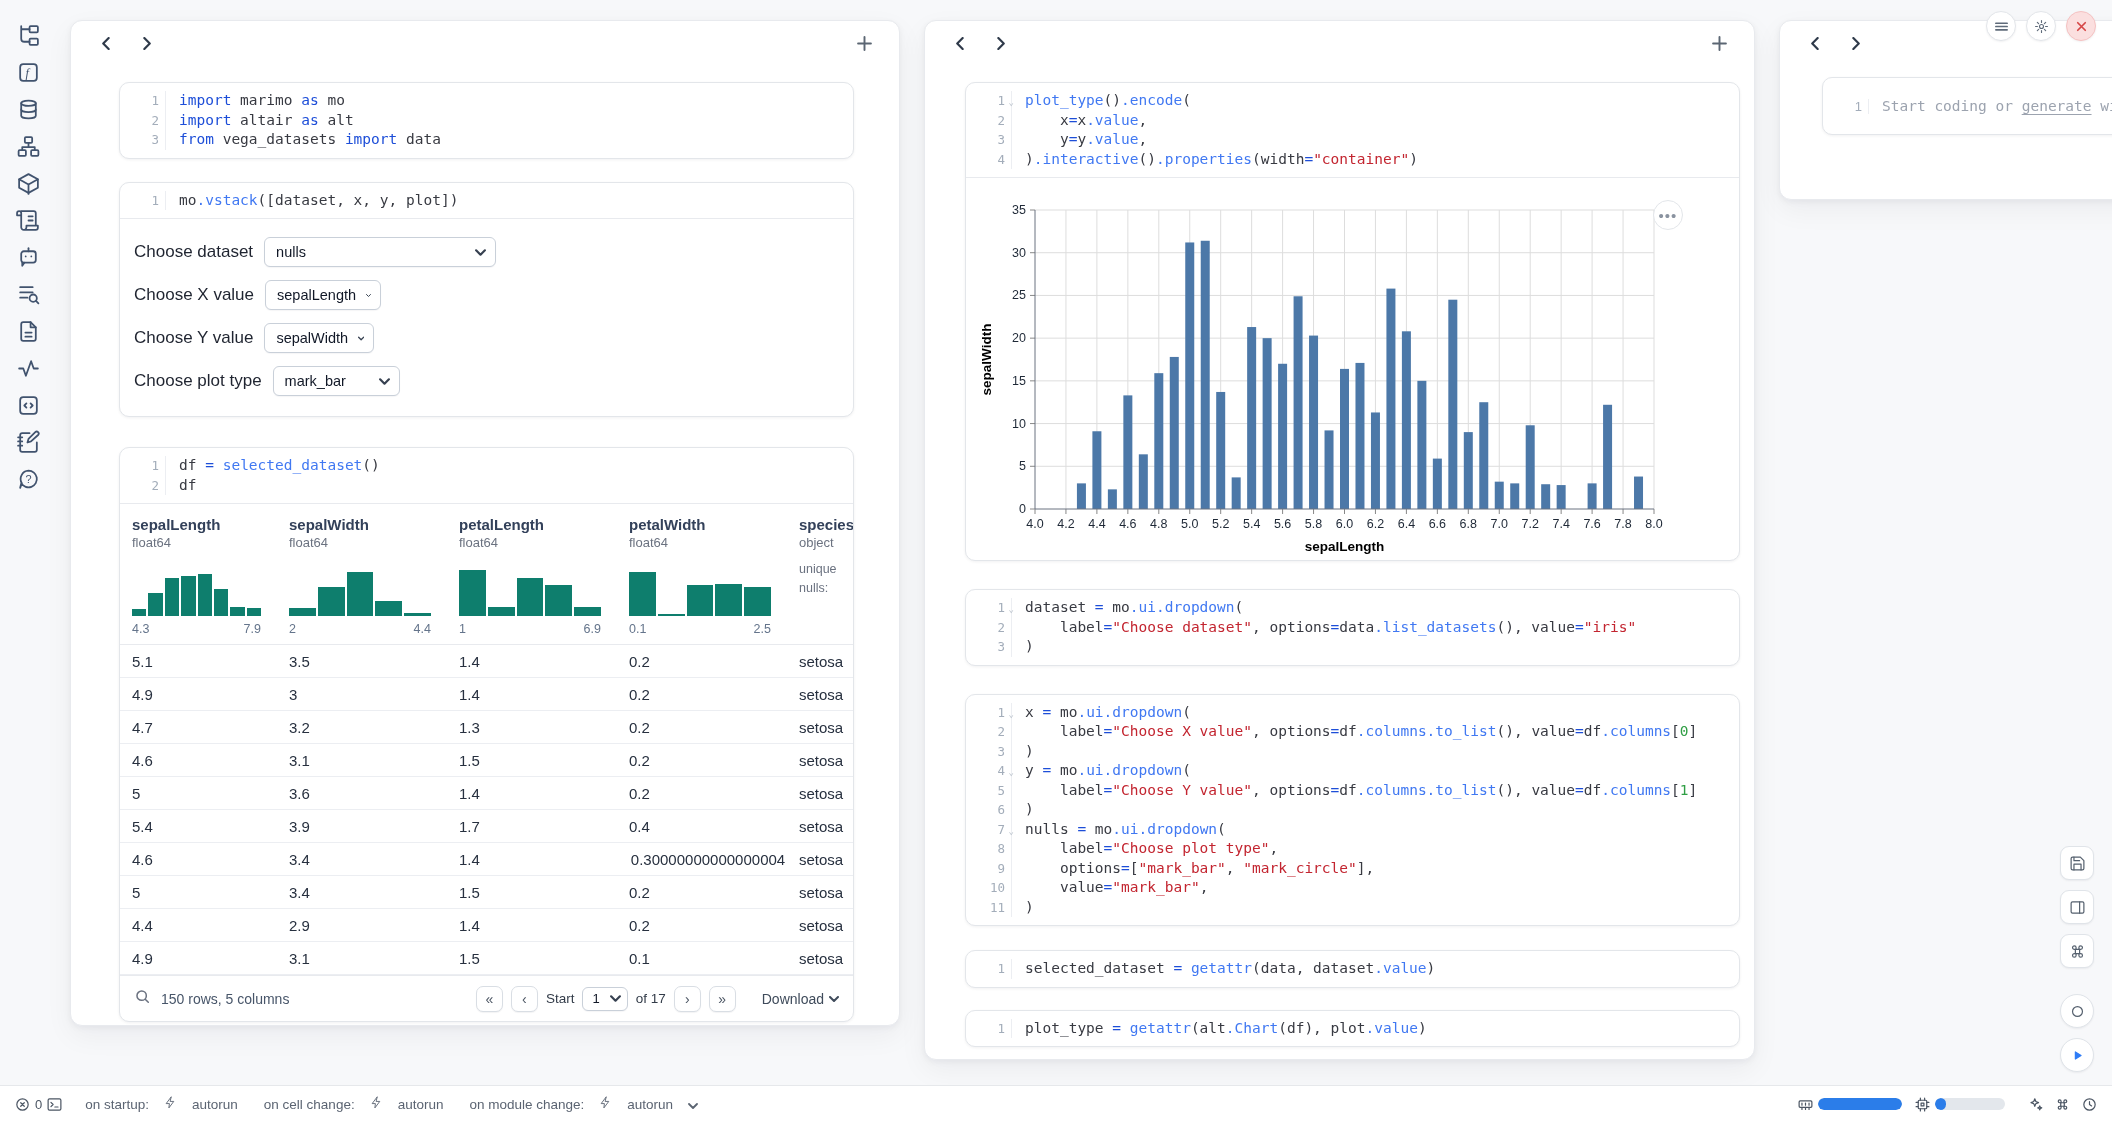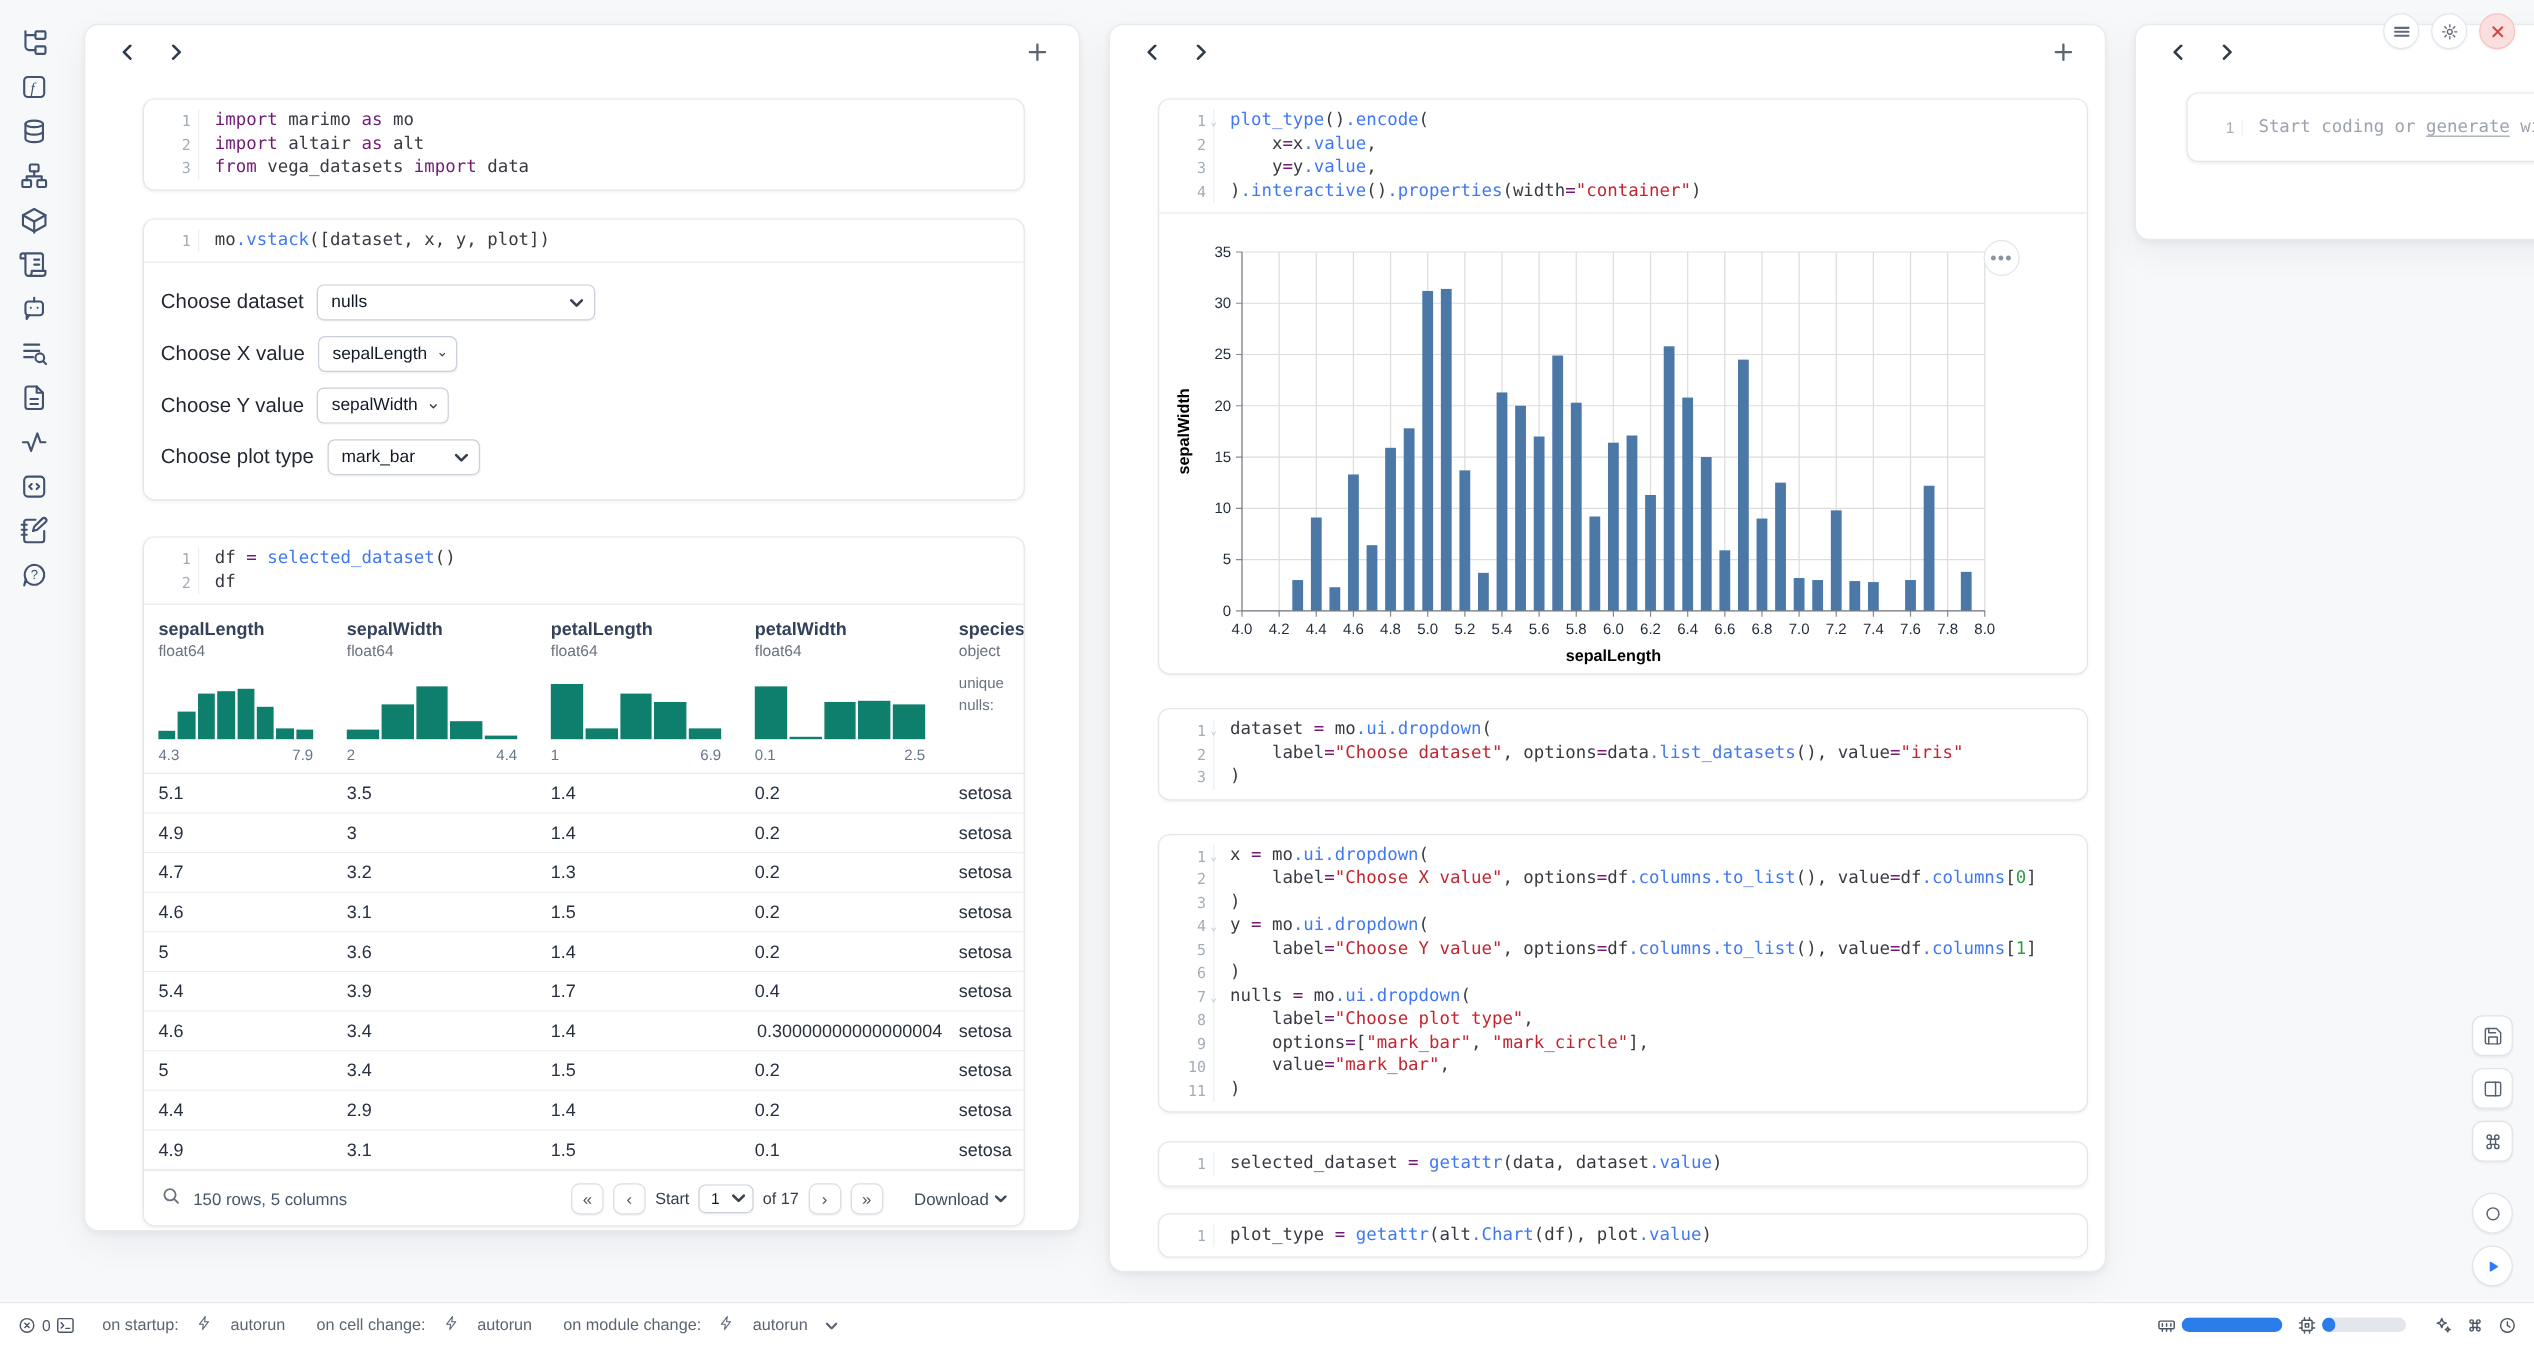--- a/index.html
+++ b/index.html
@@ -21,21 +21,21 @@
   .plus-btn { width:30px; height:30px; display:flex; align-items:center; justify-content:center; cursor:pointer; border-radius:6px; }
   .plus-btn svg { width:15px; height:15px; stroke:#5b6673; stroke-width:1.8; stroke-linecap:round; }
 
   
   .cell { background:#fff; border:1px solid #e3e6ea; border-radius:10px; box-shadow:0 1px 3px rgba(16,24,40,.06); overflow:hidden; }
   .code { padding:8px 0; font-family:"DejaVu Sans Mono","Liberation Mono",monospace; font-size:14.5px; line-height:19.5px; }
   .code-line { display:flex; white-space:pre; }
   .ln { width:46px; flex:0 0 46px; color:#a3adba; font-size:12.5px; text-align:right; padding-right:6px; border-right:1px solid #eceef2; position:relative; user-select:none; }
   .fold { position:absolute; right:-3px; top:2px; font-size:9px; color:#b8c0cb; }
   .lc { padding-left:13px; }
-  .tk-k,.tk-o { color:#701a75; } .tk-f { color:#4078f2; } .tk-s { color:#c32530; } .tk-n { color:#2f9e44; } .tk-p { color:#383a42; }
+  .tk-k,.tk-o { color:#1d4ed8; } .tk-f { color:#4078f2; } .tk-s { color:#c32530; } .tk-n { color:#2f9e44; } .tk-p { color:#383a42; }
   .out { border-top:1px solid #e8eaee; }
 
   
   .ctls { padding:18px 14px 20px 14px; display:flex; flex-direction:column; gap:13px; }
   .ctl-row { display:flex; align-items:center; gap:11px; }
   .ctl-lbl { font-size:17px; color:#1f2430; }
   .sel { height:30px; border:1px solid #c9d0d9; border-radius:6px; background:#fff; display:flex; align-items:center; justify-content:space-between; padding:0 9px 0 11px; font-size:14.5px; color:#111827; cursor:pointer; box-shadow:0 1px 1px rgba(16,24,40,.04); }
   .sel svg { width:11px; height:7px; stroke:#374151; stroke-width:2; fill:none; stroke-linecap:round; stroke-linejoin:round; margin-left:10px; }
 
   
@@ -83,21 +83,21 @@
   .float-btns { position:absolute; right:18px; bottom:50px; display:flex; flex-direction:column; align-items:center; gap:10px; z-index:5; }
   .fbtn { width:34px; height:34px; border:1px solid #e0e4e9; border-radius:9px; background:#fff; display:flex; align-items:center; justify-content:center; cursor:pointer; box-shadow:0 1px 2px rgba(16,24,40,.06); }
   .fbtn svg { width:17px; height:17px; stroke:#55606e; stroke-width:1.7; fill:none; stroke-linecap:round; stroke-linejoin:round; }
   .fbtn.round { border-radius:50%; }
   .fbtn.play svg { stroke:#2e7cf6; fill:#2e7cf6; }
   .fgap { height:6px; }
 
   
   .status { position:absolute; left:0; right:0; bottom:0; height:37px; background:#fff; border-top:1px solid #e6e8eb; display:flex; align-items:center; padding:0 14px; font-size:13.5px; color:#5b6472; }
   .sb-ico svg { width:17px; height:17px; stroke:#4b5563; stroke-width:1.7; fill:none; stroke-linecap:round; stroke-linejoin:round; display:block; }
-  .sb-group { display:flex; align-items:flex-start; gap:15px; margin-right:26px; cursor:pointer; }
+  .sb-group { display:flex; align-items:center; gap:15px; margin-right:26px; cursor:pointer; }
   .sb-count { font-size:13px; color:#4b5563; margin:0 4px 0 4px; }
   .zap svg { width:13px; height:13px; stroke:#5b6472; stroke-width:1.7; fill:none; stroke-linecap:round; stroke-linejoin:round; }
   .caret svg { width:10px; height:6px; stroke:#5b6472; stroke-width:1.8; fill:none; stroke-linecap:round; stroke-linejoin:round; }
   .pill { height:12px; border-radius:6px; background:#e3e7ec; overflow:hidden; margin:0 4px; }
   .pill .fill { height:100%; background:#2b7de9; border-radius:6px; }
 </style>
 </head>
 <body>
 
 <aside class="rail">

